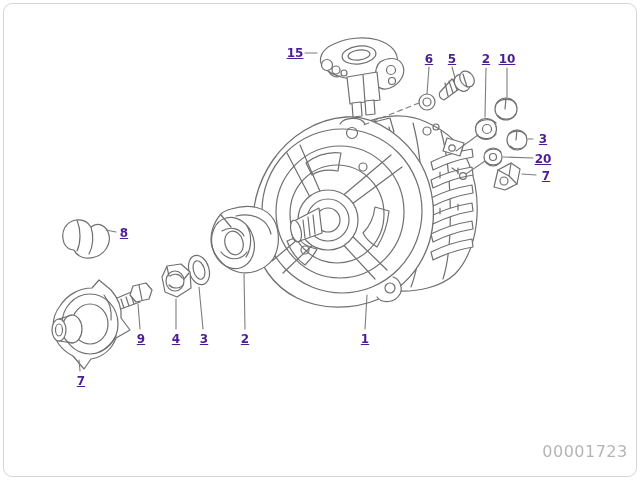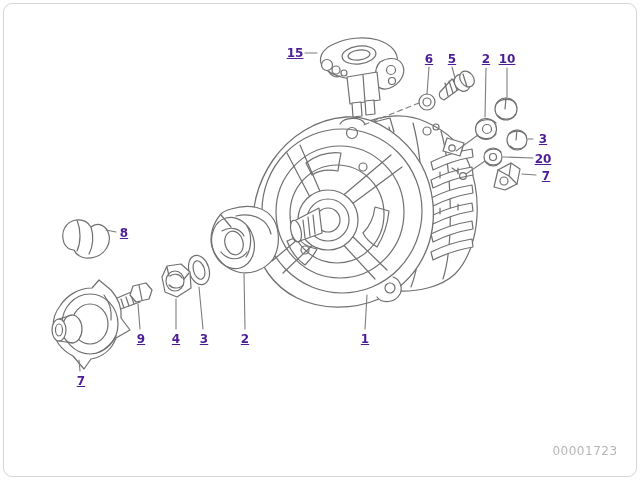--- a/index.html
+++ b/index.html
@@ -5,21 +5,21 @@
 <style>
   html,body{margin:0;padding:0;background:#fff;}
   .page{position:relative;width:640px;height:480px;background:#fff;overflow:hidden;
         font-family:"DejaVu Sans",sans-serif;}
   .frame{position:absolute;left:3px;top:3px;right:3px;bottom:3px;
          border:1px solid #d6d6d6;border-radius:9px;pointer-events:none;}
   svg{position:absolute;left:0;top:0;}
   .callout{position:absolute;transform:translate(-50%,-50%);
            font-weight:700;font-size:12px;color:#4c1d95;cursor:default;text-decoration:underline;}
   .docnum{position:absolute;transform:translate(-50%,-50%);
-          font-size:12px;color:#b5b5b5;letter-spacing:.5px;}
+          font-size:16px;color:#b5b5b5;letter-spacing:.5px;}
 </style>
 </head>
 <body>
 
 <div class="page">
 
   <svg width="640" height="480" viewBox="0 0 640 480" fill="none" stroke="#707070" stroke-width="1.2" stroke-linecap="round" stroke-linejoin="round">
 
     <g>
       <path fill="#fff" d="M352 130 C372 116 402 111 426 122 C449 132 463 148 469 164

